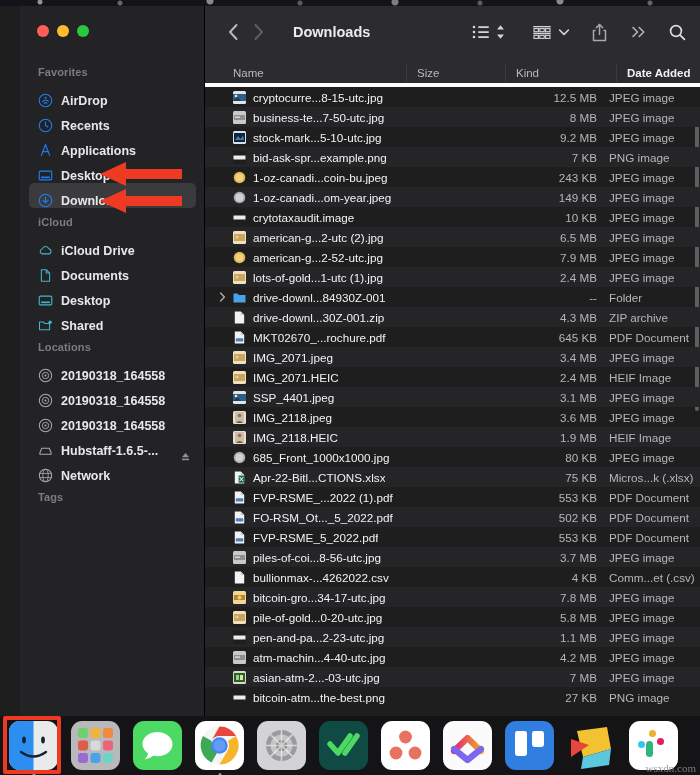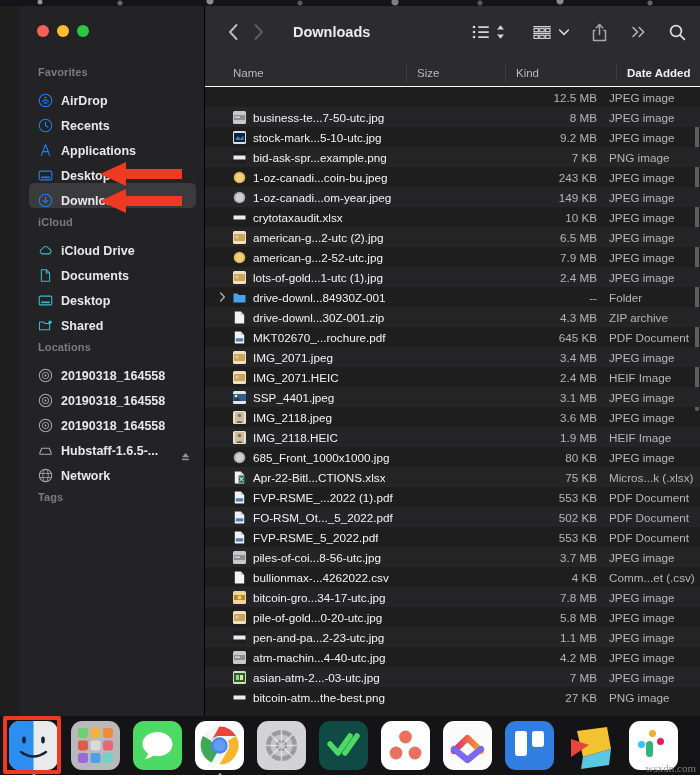--- a/index.html
+++ b/index.html
@@ -80,21 +80,21 @@
   #window-title {
     font-size:14.5px; font-weight:700; color:#ececee;
     margin-left:28px; white-space:nowrap;
   }
   .tb-right { margin-left:auto; display:flex; align-items:center; gap:0; }
   .tb-btn { display:flex; align-items:center; justify-content:center; height:30px; }
 
   
   #col-headers {
     height:29px; flex:0 0 29px; background:#2c2c2e;
-    border-bottom:1px solid #ffffff;
+    border-bottom:4px solid #ffffff;
     position:relative; display:block;
   }
   .col-h {
     position:absolute; top:0; height:29px; display:flex; align-items:center;
     font-size:11.5px; color:#b9b9bb; white-space:nowrap;
   }
   .col-h.bold { color:#f0f0f2; font-weight:700; }
   .col-div {
     position:absolute; top:5px; height:19px; width:1px; background:#3c3c3e;
   }
@@ -368,20 +368,29 @@
         <div class="col-h" style="left: 311px;">Kind</div>
         <div class="col-h bold" style="left: 422px;">Date Added</div>
         <div class="col-div" style="left: 201px;"></div>
         <div class="col-div" style="left: 300px;"></div>
         <div class="col-div" style="left: 411px;"></div>
       </div>
 
     <div id="file-list">
       <div id="vscroll"></div>
     <div class="row">
+          <div class="cell name">
+            <span class="fthumb"><svg width="13" height="13" viewBox="0 0 13 13">
+                <rect width="13" height="13" fill="#dfe6ea"></rect>
+                <rect y="3" width="13" height="7" fill="#2f5f87"></rect>
+                <circle cx="3" cy="5" r="1.3" fill="#ffe9a8"></circle>
+                <path d="M0 10 L4.5 6 L8 10Z" fill="#1d3e5c"></path>
+              </svg></span>
+            <span class="fname">cryptocurre...8-15-utc.jpg</span>
+          </div>
           <div class="cell size">12.5 MB</div>
           <div class="cell kind">JPEG image</div>
           <div class="cell date">May 13, 202</div>
         </div>
         <div class="row alt">
           <div class="cell name">
             <span class="fthumb"><svg width="13" height="13" viewBox="0 0 13 13">
                 <rect width="13" height="13" fill="#c9c9c9"></rect>
                 <rect x="1" y="4" width="11" height="5" fill="#8f8f8f"></rect>
                 <rect x="2" y="5.5" width="5" height="1.2" fill="#e8e8e8"></rect>
@@ -440,21 +449,21 @@
           <div class="cell size">149 KB</div>
           <div class="cell kind">JPEG image</div>
           <div class="cell date">May 12, 202</div>
         </div>
         <div class="row">
           <div class="cell name">
             <span class="fthumb"><svg width="13" height="13" viewBox="0 0 13 13">
                 <rect width="13" height="13" fill="#1e1e1e"></rect>
                 <rect x="0.5" y="4.5" width="12" height="4" fill="#ececec"></rect>
               </svg></span>
-            <span class="fname">crytotaxaudit.xlsx</span>
+            <span class="fname">crytotaxaudit.image</span>
           </div>
           <div class="cell size">10 KB</div>
           <div class="cell kind">JPEG image</div>
           <div class="cell date">May 9, 2022</div>
         </div>
         <div class="row alt">
           <div class="cell name">
             <span class="fthumb"><svg width="13" height="13" viewBox="0 0 13 13">
                 <rect width="13" height="13" fill="#efe2c4"></rect>
                 <rect x="1" y="3" width="11" height="7" fill="#c9a55e"></rect>

